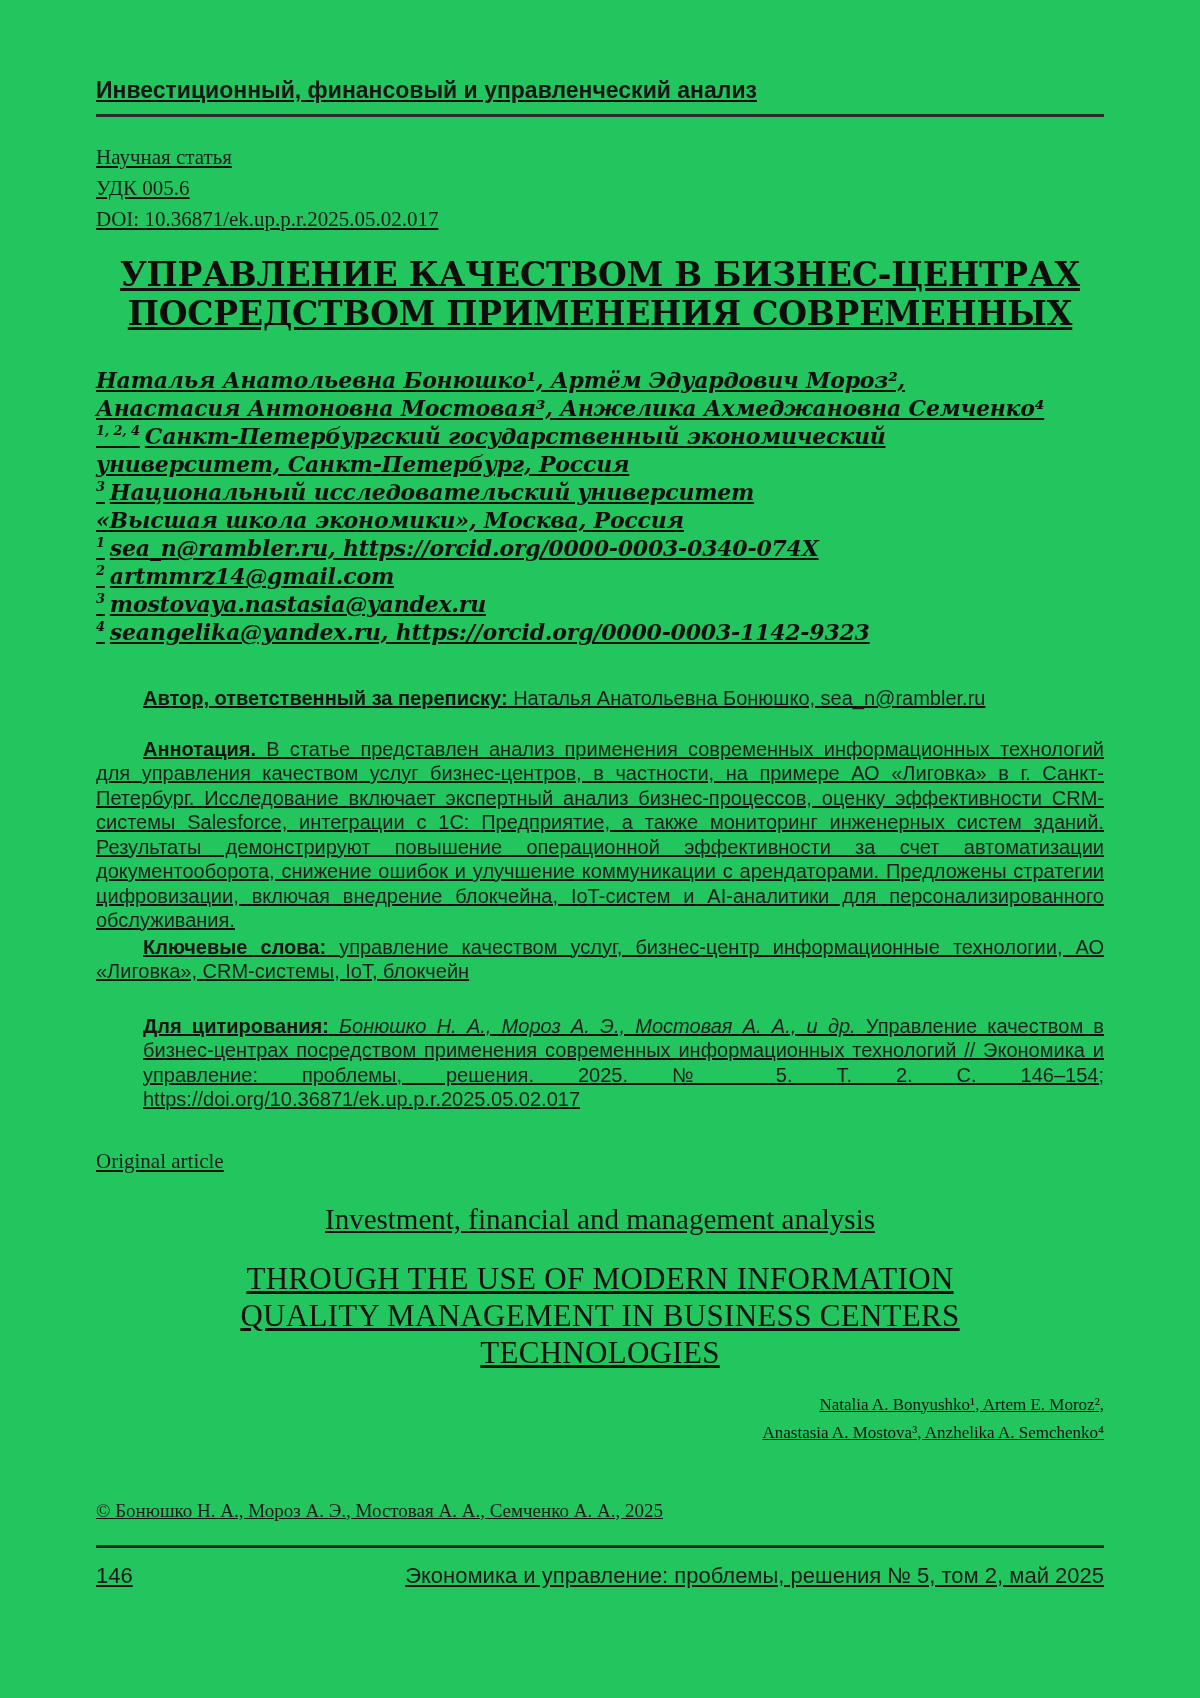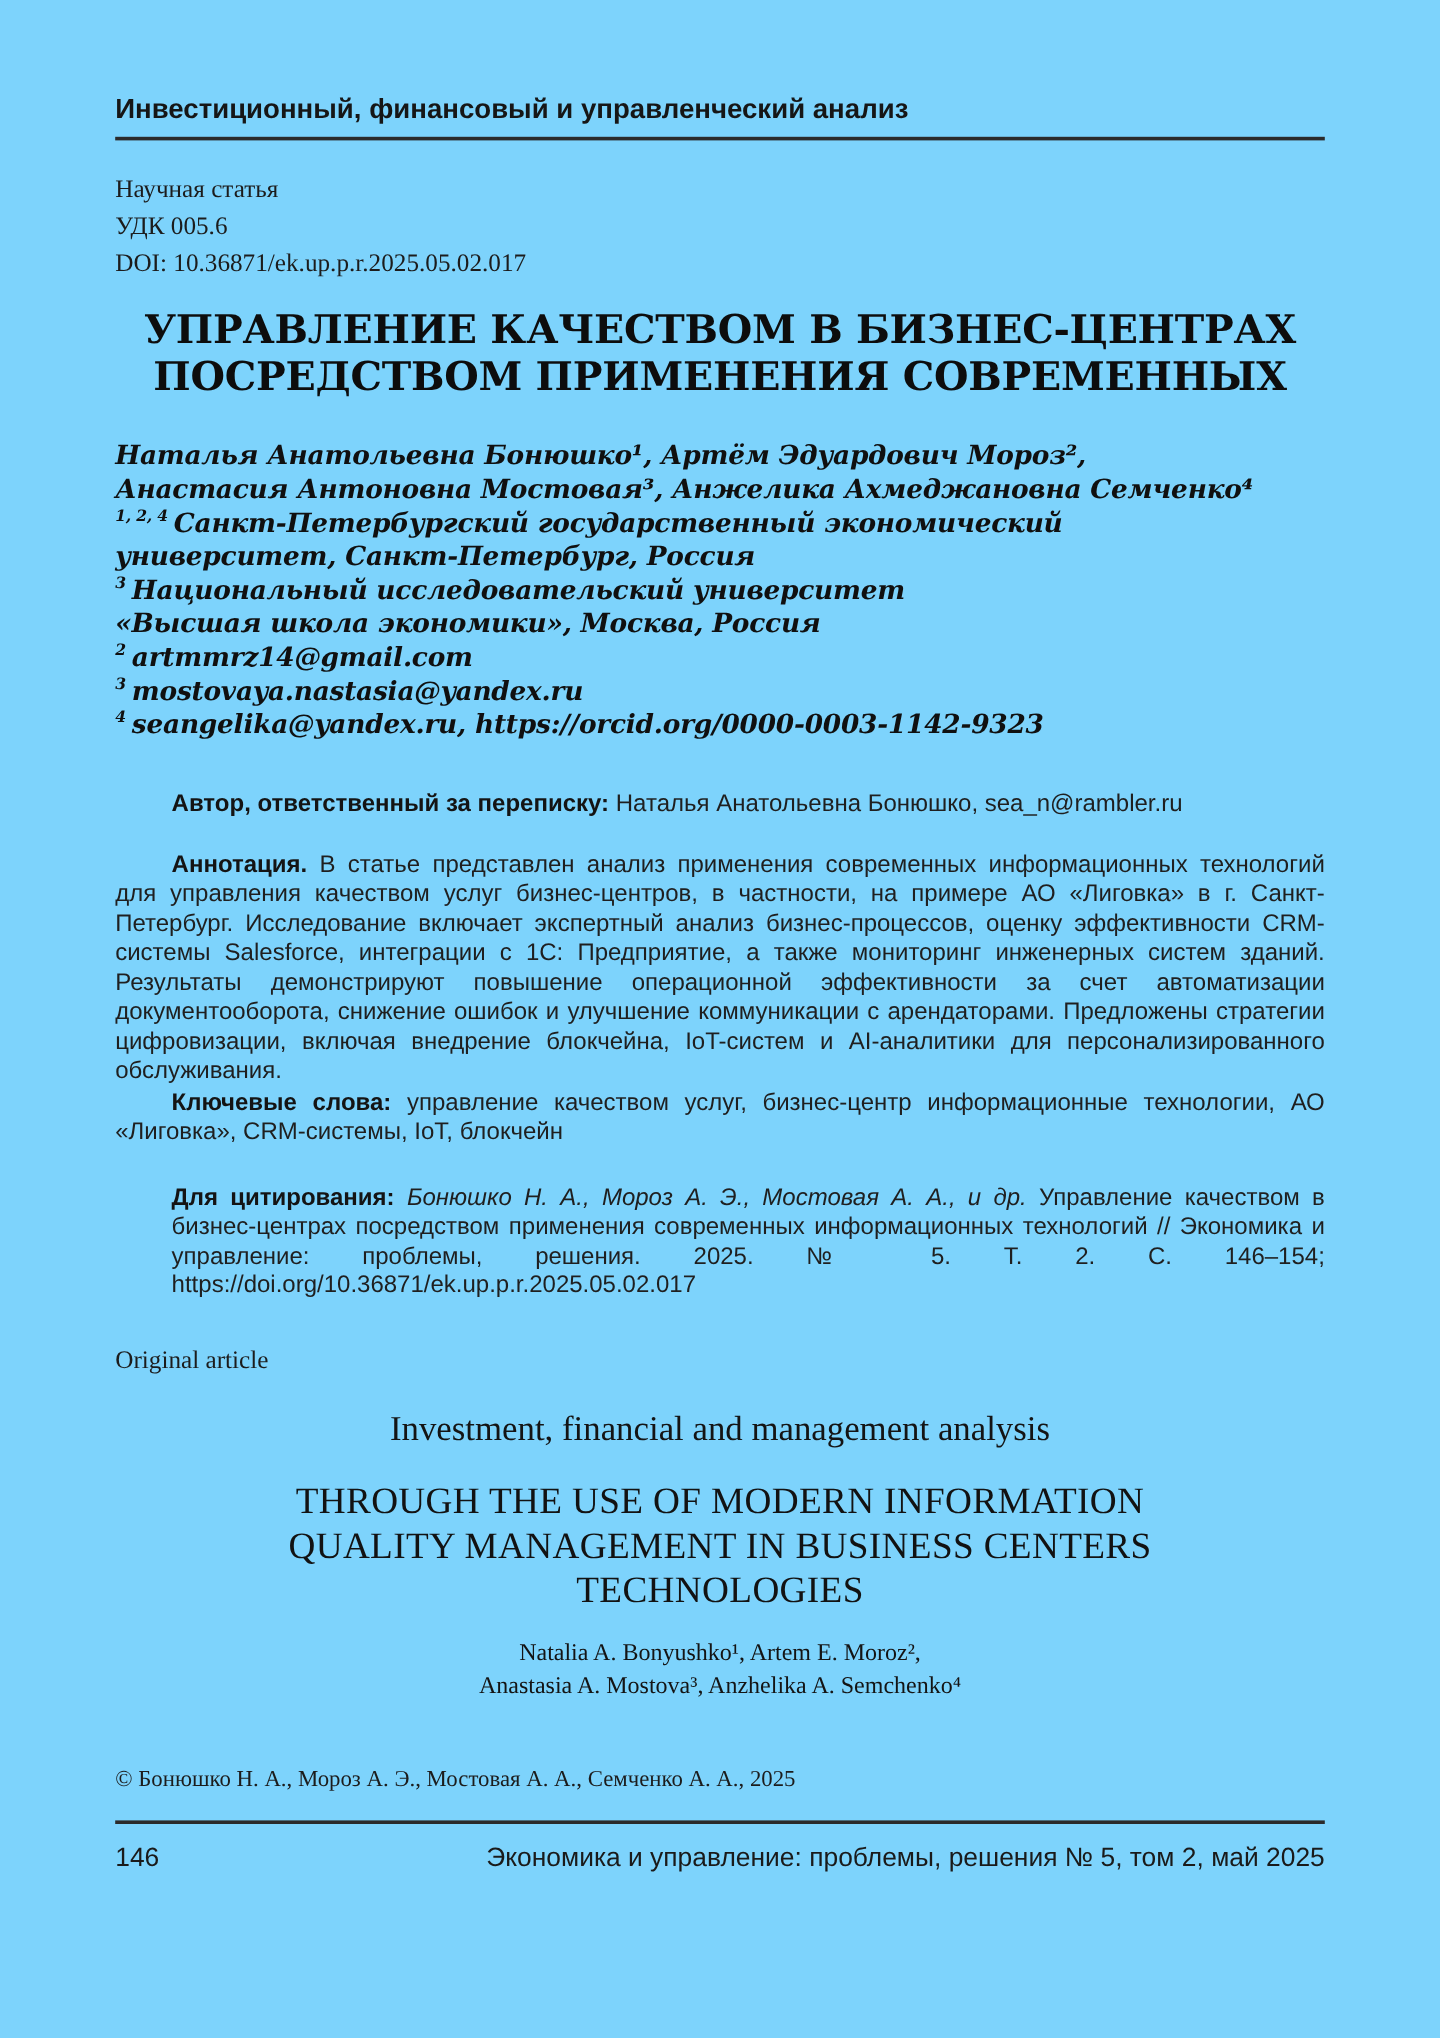--- a/index.html
+++ b/index.html
@@ -2,23 +2,24 @@
 <html lang="ru"><head>
 <meta charset="utf-8">
 <style>
   * { margin: 0; padding: 0; box-sizing: border-box; }
   html, body { background: #ffffff; }
   .page {
     position: relative;
     width: 1200px;
     height: 1698px;
     margin: 0 auto;
-    background: #7dd3fc;
+    background: #22c55e;
     color: #111111;
     overflow: hidden;
+    text-decoration: underline;
   }
   .content { padding: 0 96px; }
 
   .running-head {
     padding-top: 76px;
     font-family: "Liberation Sans", sans-serif;
     font-weight: bold;
     font-size: 23px;
     line-height: 28px;
     color: #161616;
@@ -102,23 +103,23 @@
     text-align: center;
     font-family: "Liberation Serif", serif;
     font-weight: normal;
     font-size: 31px;
     line-height: 37px;
     letter-spacing: 0.3px;
     color: #121212;
   }
   .en-authors {
     margin-top: 20px;
-    text-align: center;
-    font-family: "Liberation Serif", serif;
-    font-size: 20px;
+    text-align: right;
+    font-family: "Liberation Serif", serif;
+    font-size: 17px;
     line-height: 28px;
     color: #141414;
   }
   .copyright {
     margin-top: 52px;
     font-family: "Liberation Serif", serif;
     font-size: 19px;
     line-height: 24px;
     color: #1c1c1c;
   }
@@ -156,20 +157,21 @@
 
     <div class="center-block">
       <span class="c-line">Наталья Анатольевна Бонюшко¹, Артём Эдуардович Мороз²,</span>
       <span class="c-line">Анастасия Антоновна Мостовая³, Анжелика Ахмеджановна Семченко⁴</span>
 
       <span class="c-line"><sup>1, 2, 4</sup><span>Санкт-Петербургский государственный экономический</span></span>
       <span class="c-line">университет, Санкт-Петербург, Россия</span>
       <span class="c-line"><sup>3</sup><span>Национальный исследовательский университет</span></span>
       <span class="c-line">«Высшая школа экономики», Москва, Россия</span>
 
+      <span class="c-line"><sup>1</sup><span>sea_n@rambler.ru, https://orcid.org/0000-0003-0340-074X</span></span>
       <span class="c-line"><sup>2</sup><span>artmmrz14@gmail.com</span></span>
       <span class="c-line"><sup>3</sup><span>mostovaya.nastasia@yandex.ru</span></span>
       <span class="c-line"><sup>4</sup><span>seangelika@yandex.ru, https://orcid.org/0000-0003-1142-9323</span></span>
     </div>
 
     <p class="para corresponding"><b>Автор, ответственный за переписку:</b><span> Наталья Анатольевна Бонюшко, sea_n@rambler.ru</span></p>
 
     <p class="para abstract"><b>Аннотация.</b><span> В статье представлен анализ применения современных информационных технологий для управления качеством услуг бизнес-центров, в частности, на примере АО «Лиговка» в г. Санкт-Петербург. Исследование включает экспертный анализ бизнес-процессов, оценку эффективности CRM-системы Salesforce, интеграции с 1С: Предприятие, а также мониторинг инженерных систем зданий. Результаты демонстрируют повышение операционной эффективности за счет автоматизации документооборота, снижение ошибок и улучшение коммуникации с арендаторами. Предложены стратегии цифровизации, включая внедрение блокчейна, IoT-систем и AI-аналитики для персонализированного обслуживания.</span></p>
 
     <p class="para keywords"><b>Ключевые слова:</b><span> управление качеством услуг, бизнес-центр информационные технологии, АО «Лиговка», CRM-системы, IoT, блокчейн</span></p>

